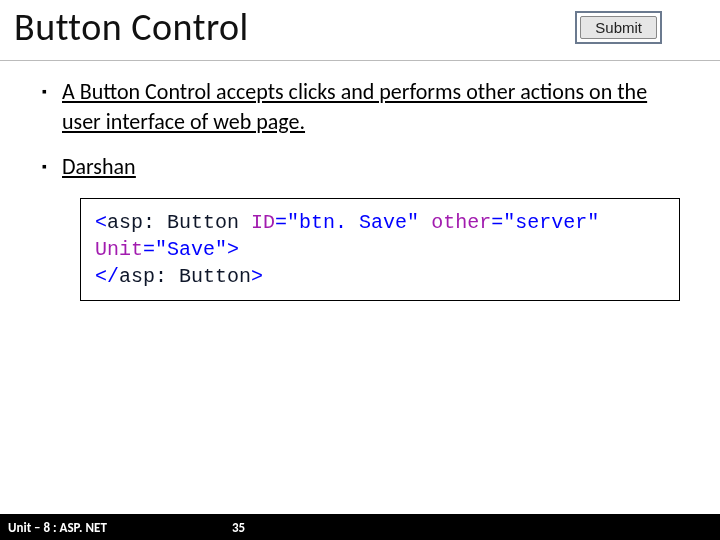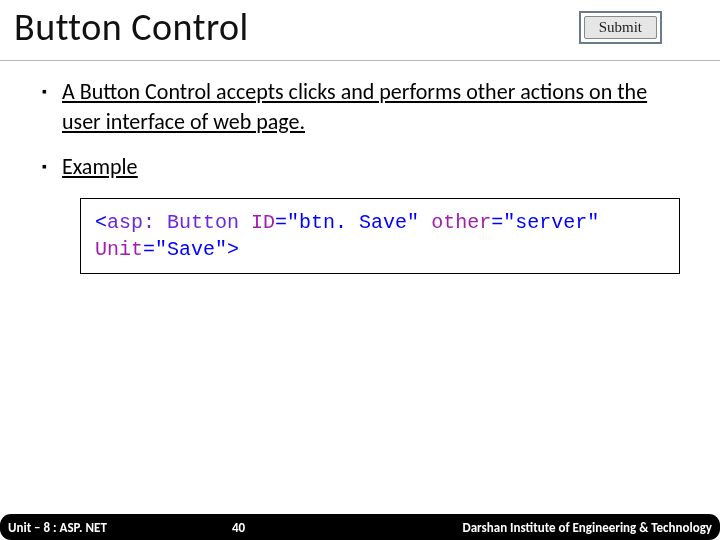--- a/index.html
+++ b/index.html
@@ -31,21 +31,21 @@
     letter-spacing: 0.5px;
     color: #111;
   }
   .submit-wrap {
     border: 2px solid #6b7a8f;
     padding: 3px;
     display: inline-block;
     margin-right: 40px;
   }
   .submit-btn {
-    font-family: Liberation Serif, serif;
+    font-family: Liberation Sans, sans-serif;
     font-size: 15px;
     padding: 2px 14px;
     background: #e6e6e6;
     border: 1px solid #888;
     border-radius: 2px;
     color: #222;
   }
   .content {
     padding: 16px 42px 0 42px;
   }
@@ -70,38 +70,37 @@
   }
   .code-box {
     margin: 8px 0 0 38px;
     border: 1px solid #000;
     padding: 10px 14px;
     font-family: Consolas, "Courier New", monospace;
     font-size: 20px;
     line-height: 1.35;
     width: 600px;
   }
-  .c-brown { color: #6d28d9; }
+  .c-brown { color: #0f172a; }
   .c-blue  { color: #0000ff; }
   .c-red   { color: #a21caf; }
   .c-black { color: #000; }
   .footer {
     position: absolute;
     bottom: 0;
     left: 0;
     right: 0;
     height: 26px;
     background: #000;
     color: #fff;
     display: flex;
     align-items: center;
     font-size: 13px;
     font-weight: 700;
     padding: 8px 8px;
-    border-radius: 11px;
   }
   .footer .unit { flex: 0 0 auto; }
   .footer .page { position: absolute; left: 232px; }
   .footer .inst { margin-left: auto; }
 </style>
 </head>
 <body>
 
 <div class="slide">
 
@@ -115,34 +114,36 @@
   <div class="content">
 
     <div class="bullet">
       <div class="mark">▪</div>
       <div class="text">A Button Control accepts clicks and performs other actions on the user interface of web page.</div>
     </div>
 
     <div class="bullet">
       <div class="mark">▪</div>
       <div class="text">
-        <span class="example-label">Example</span>
+        <span class="example-label">Darshan</span>
       </div>
     </div>
 
     <div class="code-box">
       <div>
         <span class="c-blue">&lt;</span><span class="c-brown">asp: Button</span><span class="c-black"> </span><span class="c-red">ID</span><span class="c-blue">=</span><span class="c-blue">"btn. Save"</span><span class="c-black"> </span><span class="c-red">other</span><span class="c-blue">=</span><span class="c-blue">"server"</span>
       </div>
       <div>
         <span class="c-red">Unit</span><span class="c-blue">=</span><span class="c-blue">"Save"</span><span class="c-blue">&gt;</span>
       </div>
+      <div>
+        <span class="c-blue">&lt;/</span><span class="c-brown">asp: Button</span><span class="c-blue">&gt;</span>
+      </div>
     </div>
 
   </div>
 
   <div class="footer">
     <span class="unit">Unit – 8 : ASP. NET</span>
-    <span class="page">40</span>
-    <span class="inst">Darshan Institute of Engineering &amp; Technology</span>
+    <span class="page">35</span>
   </div>
 
 </div>
 
 </body></html>

